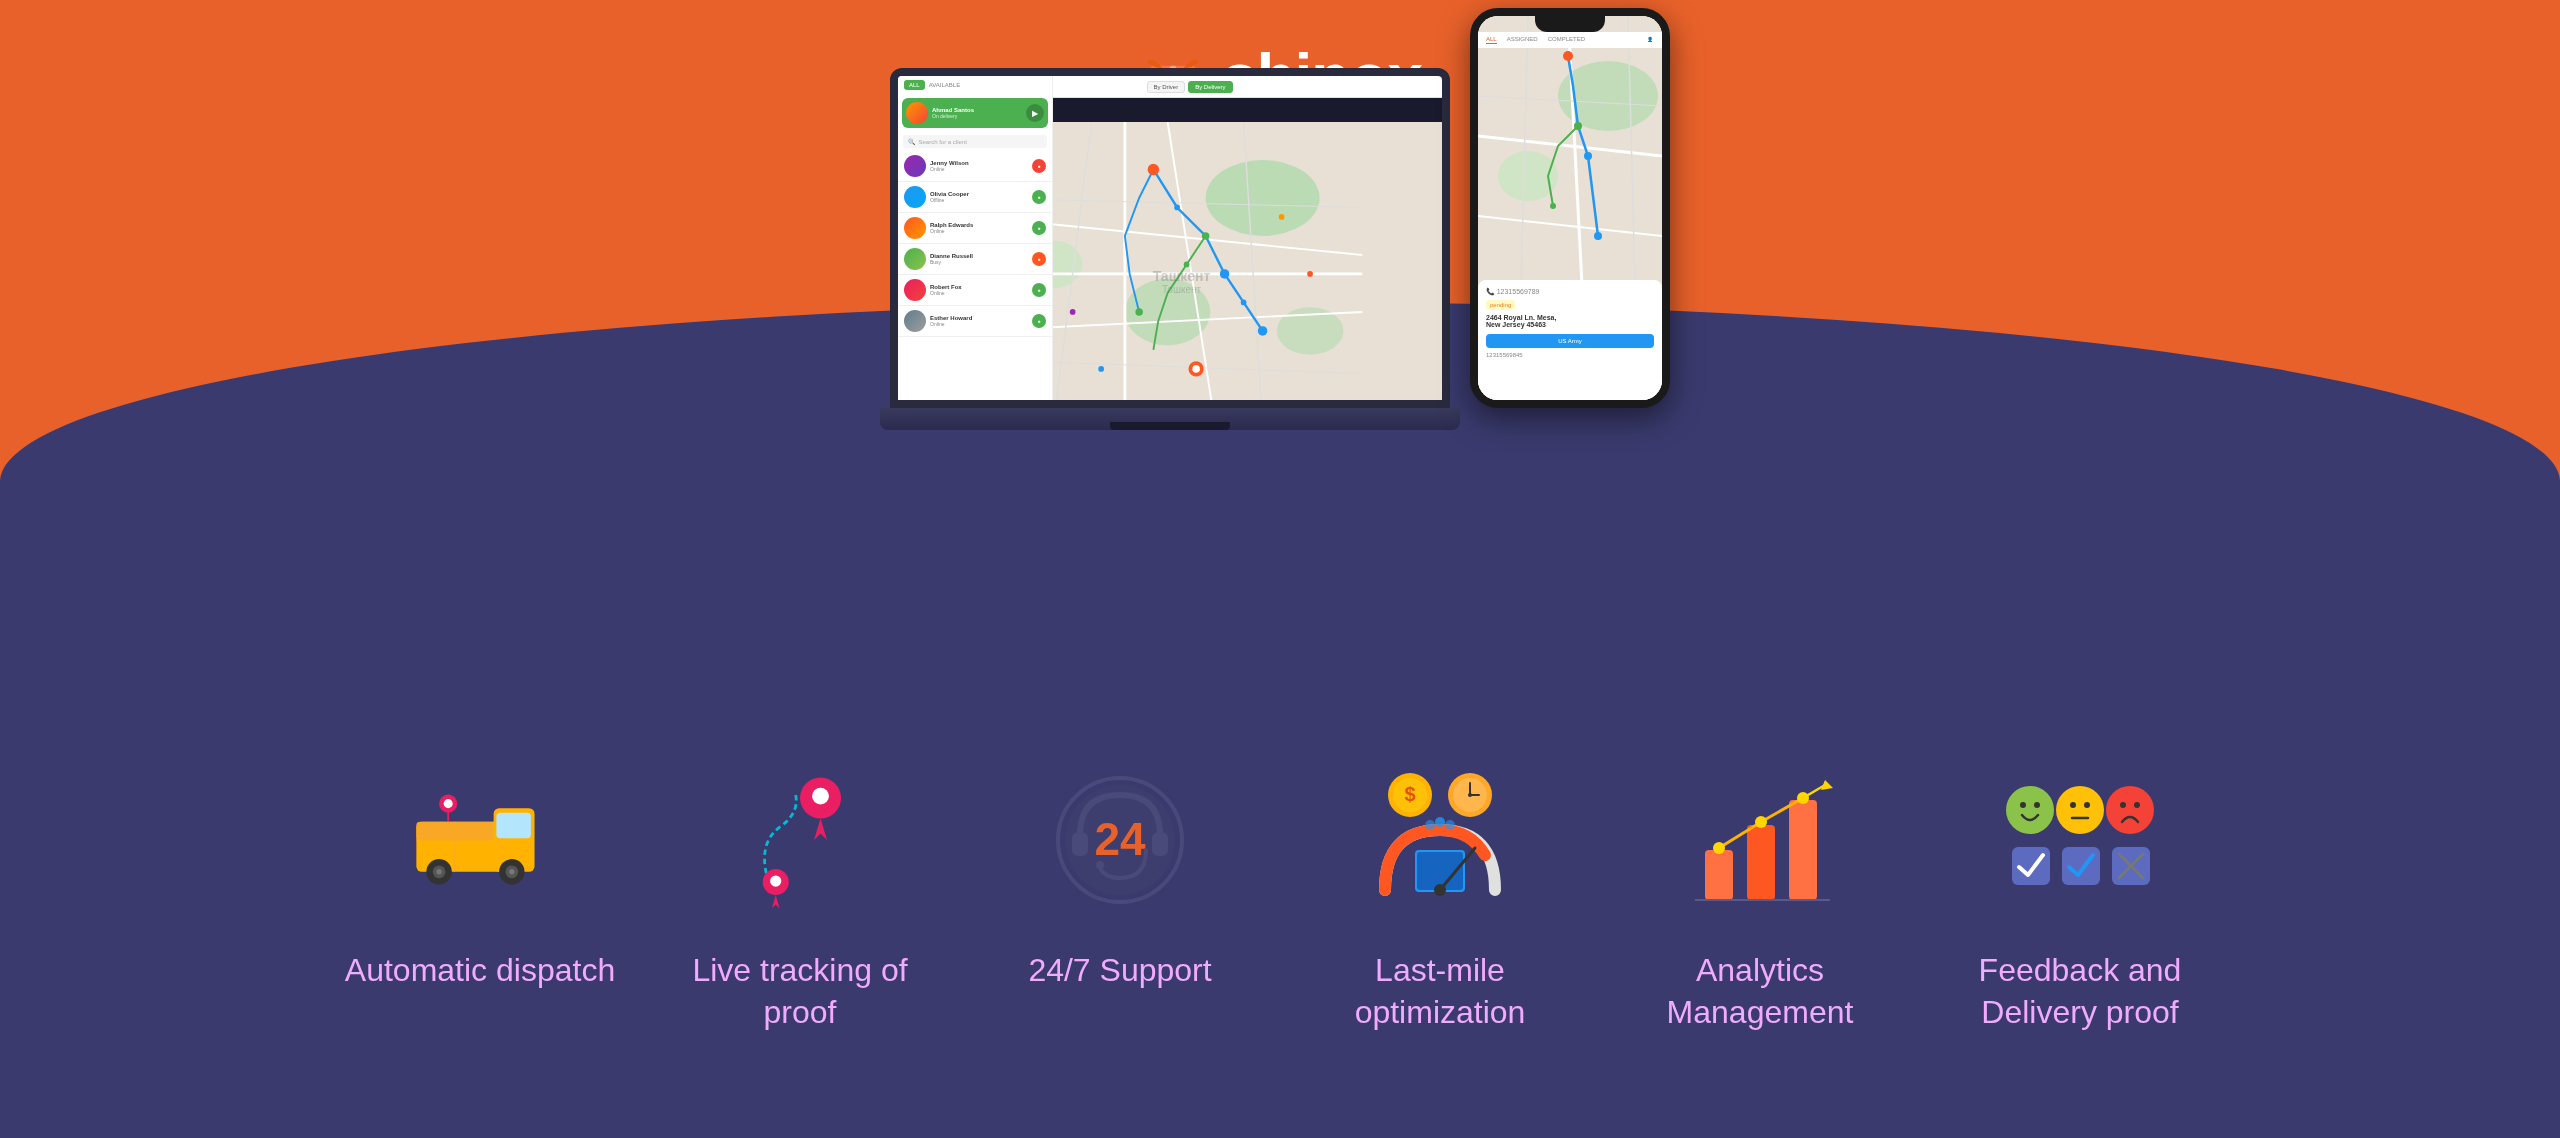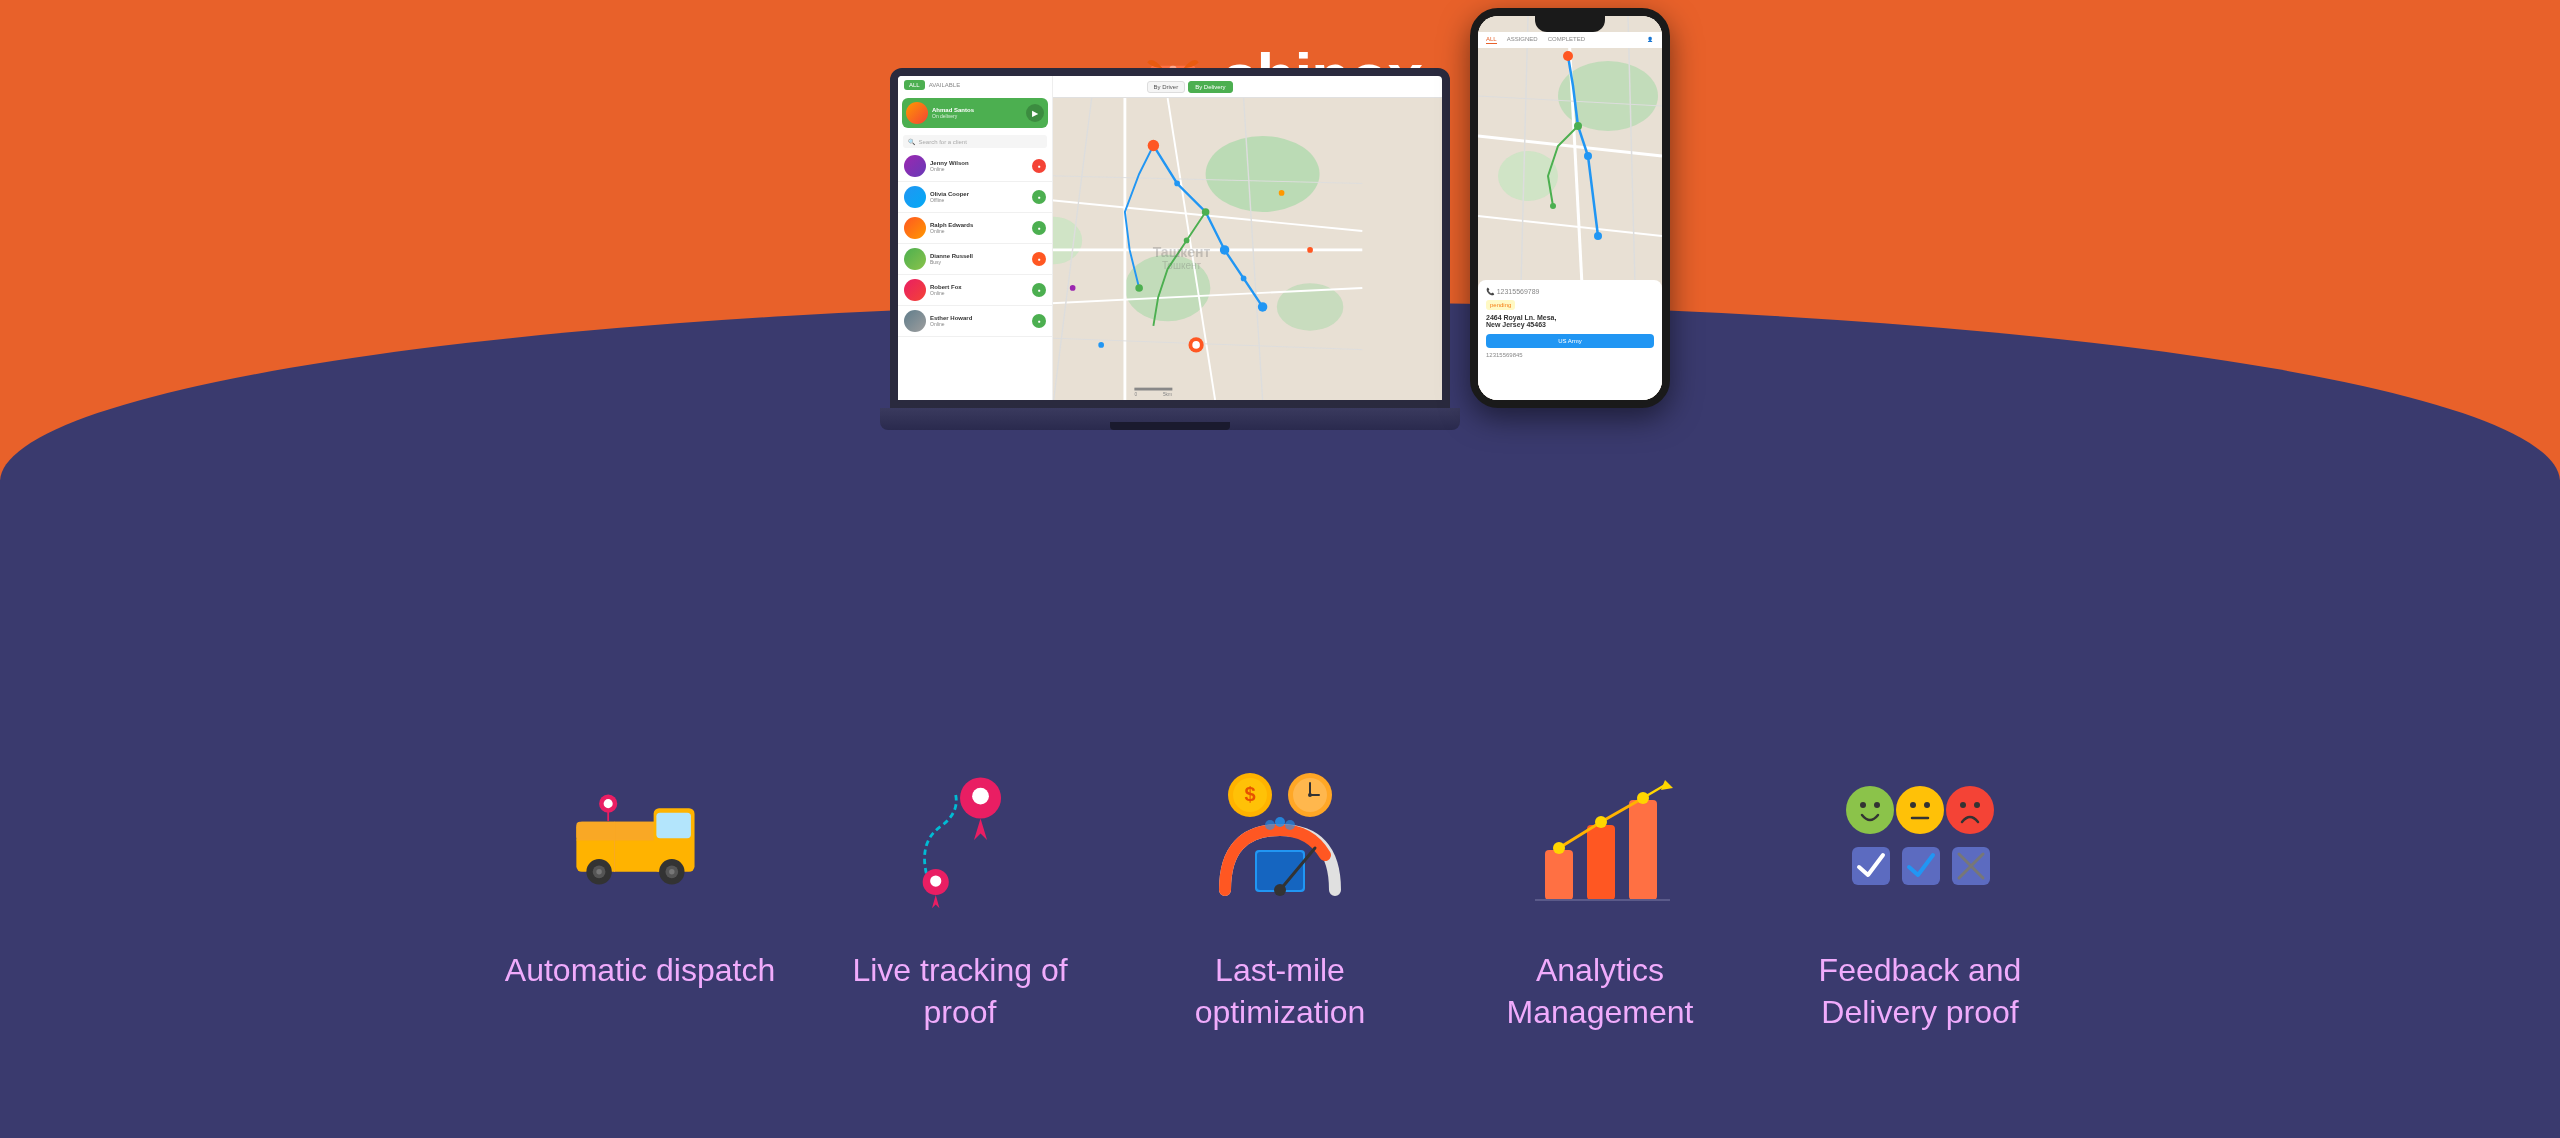--- a/index.html
+++ b/index.html
@@ -105,20 +105,21 @@
       border-radius: 0 0 4px 4px;
     }
 
     
     .map-area {
       width: 100%;
       height: 100%;
       background: #e8e0d4;
       position: relative;
       overflow: hidden;
+      margin-top: 24px;
     }
 
     
     .laptop-sidebar {
       position: absolute;
       left: 0;
       top: 0;
       width: 155px;
       height: 100%;
       background: #fff;
@@ -647,20 +648,40 @@
 
           <ellipse cx="34" cy="120" rx="14" ry="14" fill="#e91e63"></ellipse>
           <path d="M34,134 L30,148 L34,144 L38,148 Z" fill="#e91e63"></path>
           <circle cx="34" cy="119" r="6" fill="#fff"></circle>
         </svg>
       </div>
       <div class="feature-label">Live tracking of proof</div>
     </div>
 
 
+    <div class="feature-item">
+      <div class="feature-icon">
+        <svg class="headset-svg" viewBox="0 0 140 140" xmlns="http://www.w3.org/2000/svg">
+
+          <circle cx="70" cy="70" r="62" fill="none" stroke="#4a4a7a" stroke-width="4"></circle>
+          <circle cx="70" cy="70" r="55" fill="#3d3d6e"></circle>
+
+          <text x="70" y="85" font-size="46" font-weight="bold" fill="#e8612a" text-anchor="middle" font-family="Arial">24</text>
+
+          <path d="M 30,65 Q 30,25 70,25 Q 110,25 110,65" stroke="#4a4a7a" stroke-width="6" fill="none" stroke-linecap="round"></path>
+
+          <rect x="22" y="62" width="16" height="24" rx="6" fill="#4a4a7a"></rect>
+          <rect x="102" y="62" width="16" height="24" rx="6" fill="#4a4a7a"></rect>
+
+          <path d="M 96,80 Q 96,108 70,108 Q 55,108 50,98" stroke="#4a4a7a" stroke-width="4" fill="none" stroke-linecap="round"></path>
+          <circle cx="50" cy="95" r="4" fill="#4a4a7a"></circle>
+        </svg>
+      </div>
+      <div class="feature-label">24/7 Support</div>
+    </div>
 
     <div class="feature-item">
       <div class="feature-icon">
         <svg class="gauge-svg" viewBox="0 0 150 140" xmlns="http://www.w3.org/2000/svg">
 
           <circle cx="45" cy="25" r="22" fill="#FFB300"></circle>
           <circle cx="45" cy="25" r="17" fill="#FFC107"></circle>
           <text x="45" y="31" font-size="20" fill="#E65100" text-anchor="middle" font-weight="bold">$</text>
 
           <circle cx="105" cy="25" r="22" fill="#FFA726"></circle>

